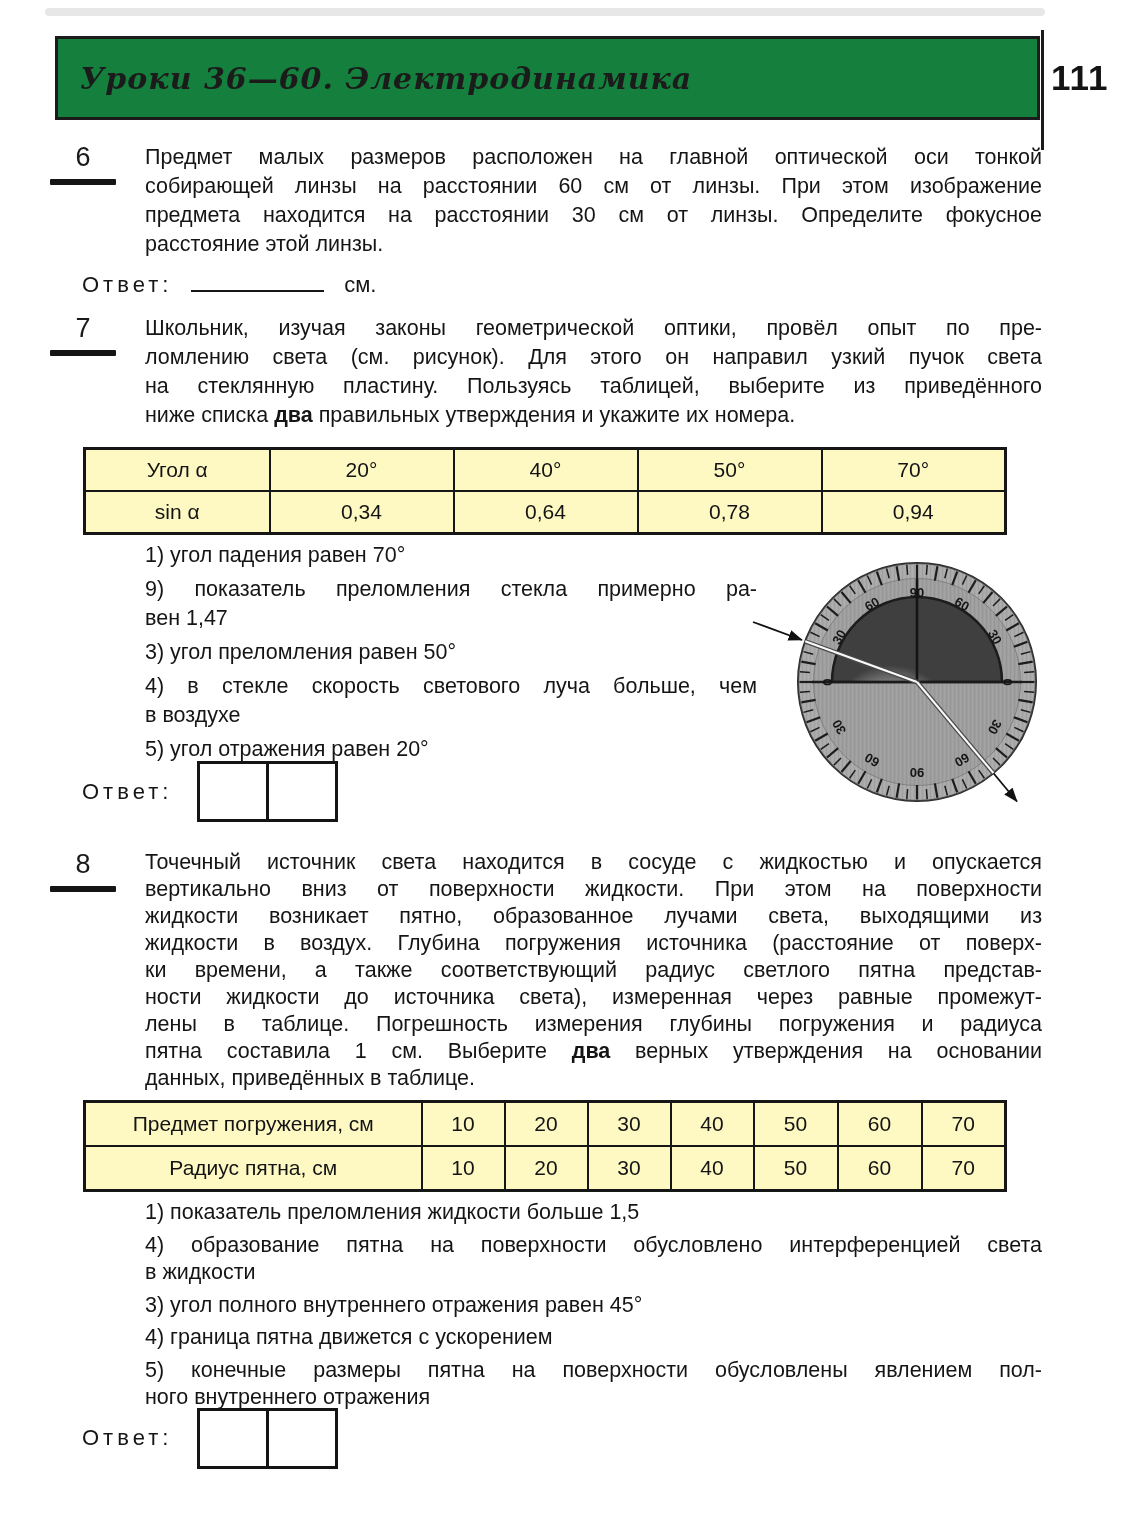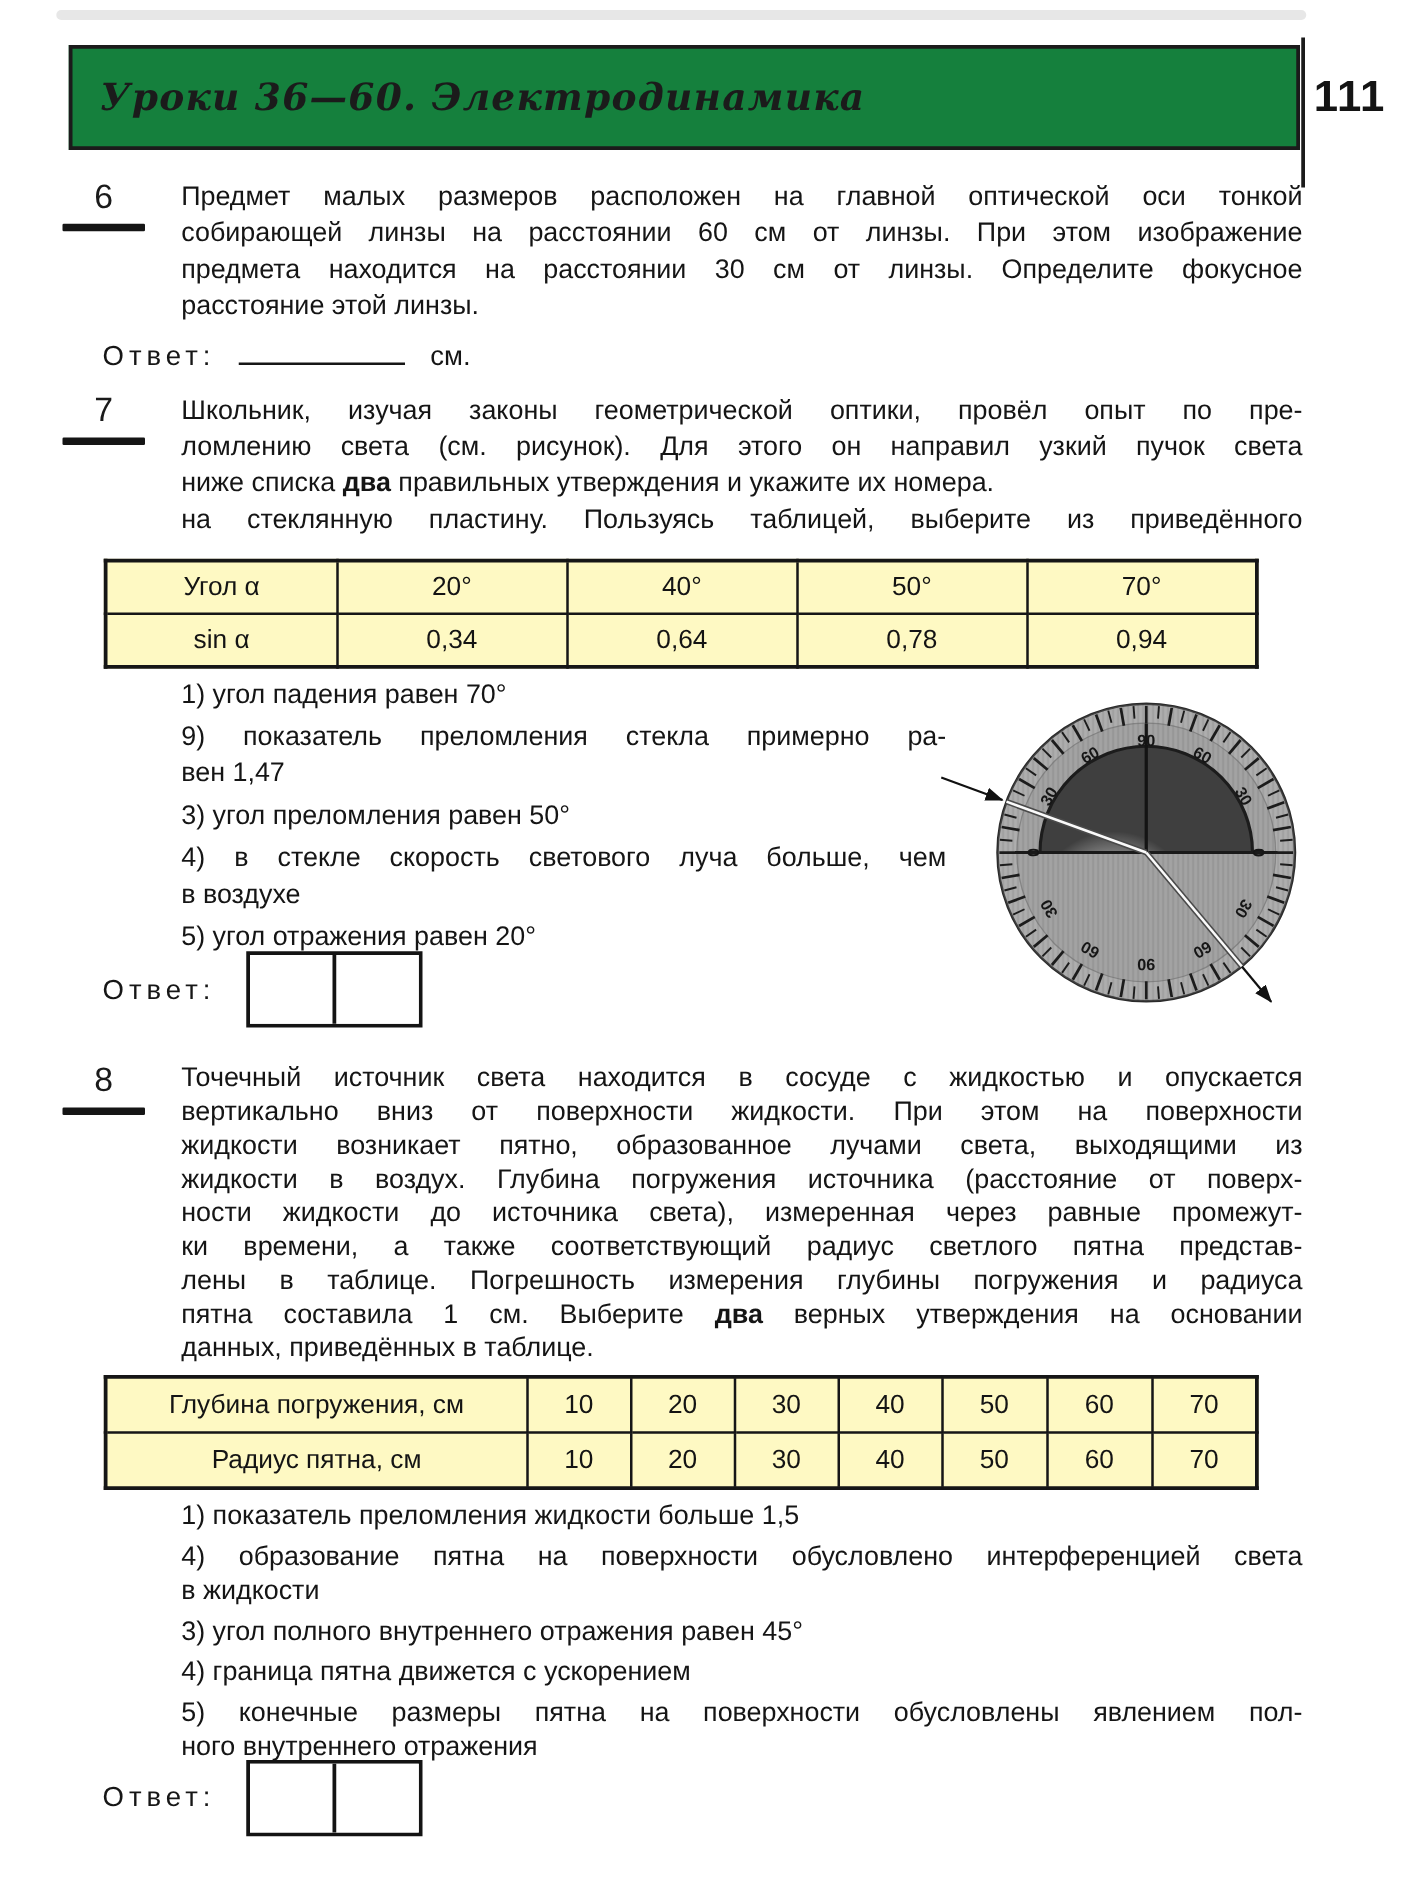--- a/index.html
+++ b/index.html
@@ -79,22 +79,22 @@
   <span class="ans-blankline" style="margin-left:14px;"></span>
   <span style="font-size:22px; margin-left:16px;">см.</span>
 </div>
 
 <div class="abs pnum" style="left:50px; top:313px;">7</div>
 <div class="abs pbar" style="left:50px; top:350px;"></div>
 
 <div class="abs ptext" style="left:145px; top:314px;">
   <div class="line j">Школьник, изучая законы геометрической оптики, провёл опыт по пре-</div>
   <div class="line j">ломлению света (см. рисунок). Для этого он направил узкий пучок света</div>
+  <div class="line j">на стеклянную пластину. Пользуясь таблицей, выберите из приведённого</div>
   <div class="line">ниже списка <b>два</b> правильных утверждения и укажите их номера.</div>
-  <div class="line j">на стеклянную пластину. Пользуясь таблицей, выберите из приведённого</div>
 </div>
 
 <table class="abs qt t7" style="left:83px; top:447px; width:921px;">
   <colgroup>
       <col style="width:185px;">
       <col style="width:184px;">
       <col style="width:184px;">
       <col style="width:184px;">
       <col style="width:184px;">
     </colgroup>
@@ -272,41 +272,41 @@
 <div class="abs ans-label" style="left:82px; top:779px;">Ответ:</div>
 
 <div class="abs pnum" style="left:50px; top:849px;">8</div>
 <div class="abs pbar" style="left:50px; top:886px;"></div>
 
 <div class="abs ptext8" style="left:145px; top:849px;">
   <div class="line j">Точечный источник света находится в сосуде с жидкостью и опускается</div>
   <div class="line j">вертикально вниз от поверхности жидкости. При этом на поверхности</div>
   <div class="line j">жидкости возникает пятно, образованное лучами света, выходящими из</div>
   <div class="line j">жидкости в воздух. Глубина погружения источника (расстояние от поверх-</div>
+  <div class="line j">ки времени, а также соответствующий радиус светлого пятна представ-</div>
   <div class="line j">ности жидкости до источника света), измеренная через равные промежут-</div>
-  <div class="line j">ки времени, а также соответствующий радиус светлого пятна представ-</div>
   <div class="line j">лены в таблице. Погрешность измерения глубины погружения и радиуса</div>
   <div class="line j">пятна составила 1 см. Выберите <b>два</b> верных утверждения на основании</div>
   <div class="line">данных, приведённых в таблице.</div>
 </div>
 
 <table class="abs qt t8" style="left:83px; top:1100px; width:921px;">
   <colgroup>
     <col style="width:337px;">
       <col style="width:83px;">
       <col style="width:83px;">
       <col style="width:83px;">
     <col style="width:83px;">
       <col style="width:84px;">
       <col style="width:84px;">
       <col style="width:84px;">
   </colgroup>
   <tbody>
       <tr>
-    <td>Глубина погружения, см</td>
+    <td>Предмет погружения, см</td>
     <td>10</td>
     <td>20</td>
     <td>30</td>
     <td>40</td>
     <td>50</td>
     <td>60</td>
     <td>70</td>
   </tr>
   <tr>
     <td>Радиус пятна, см</td>

